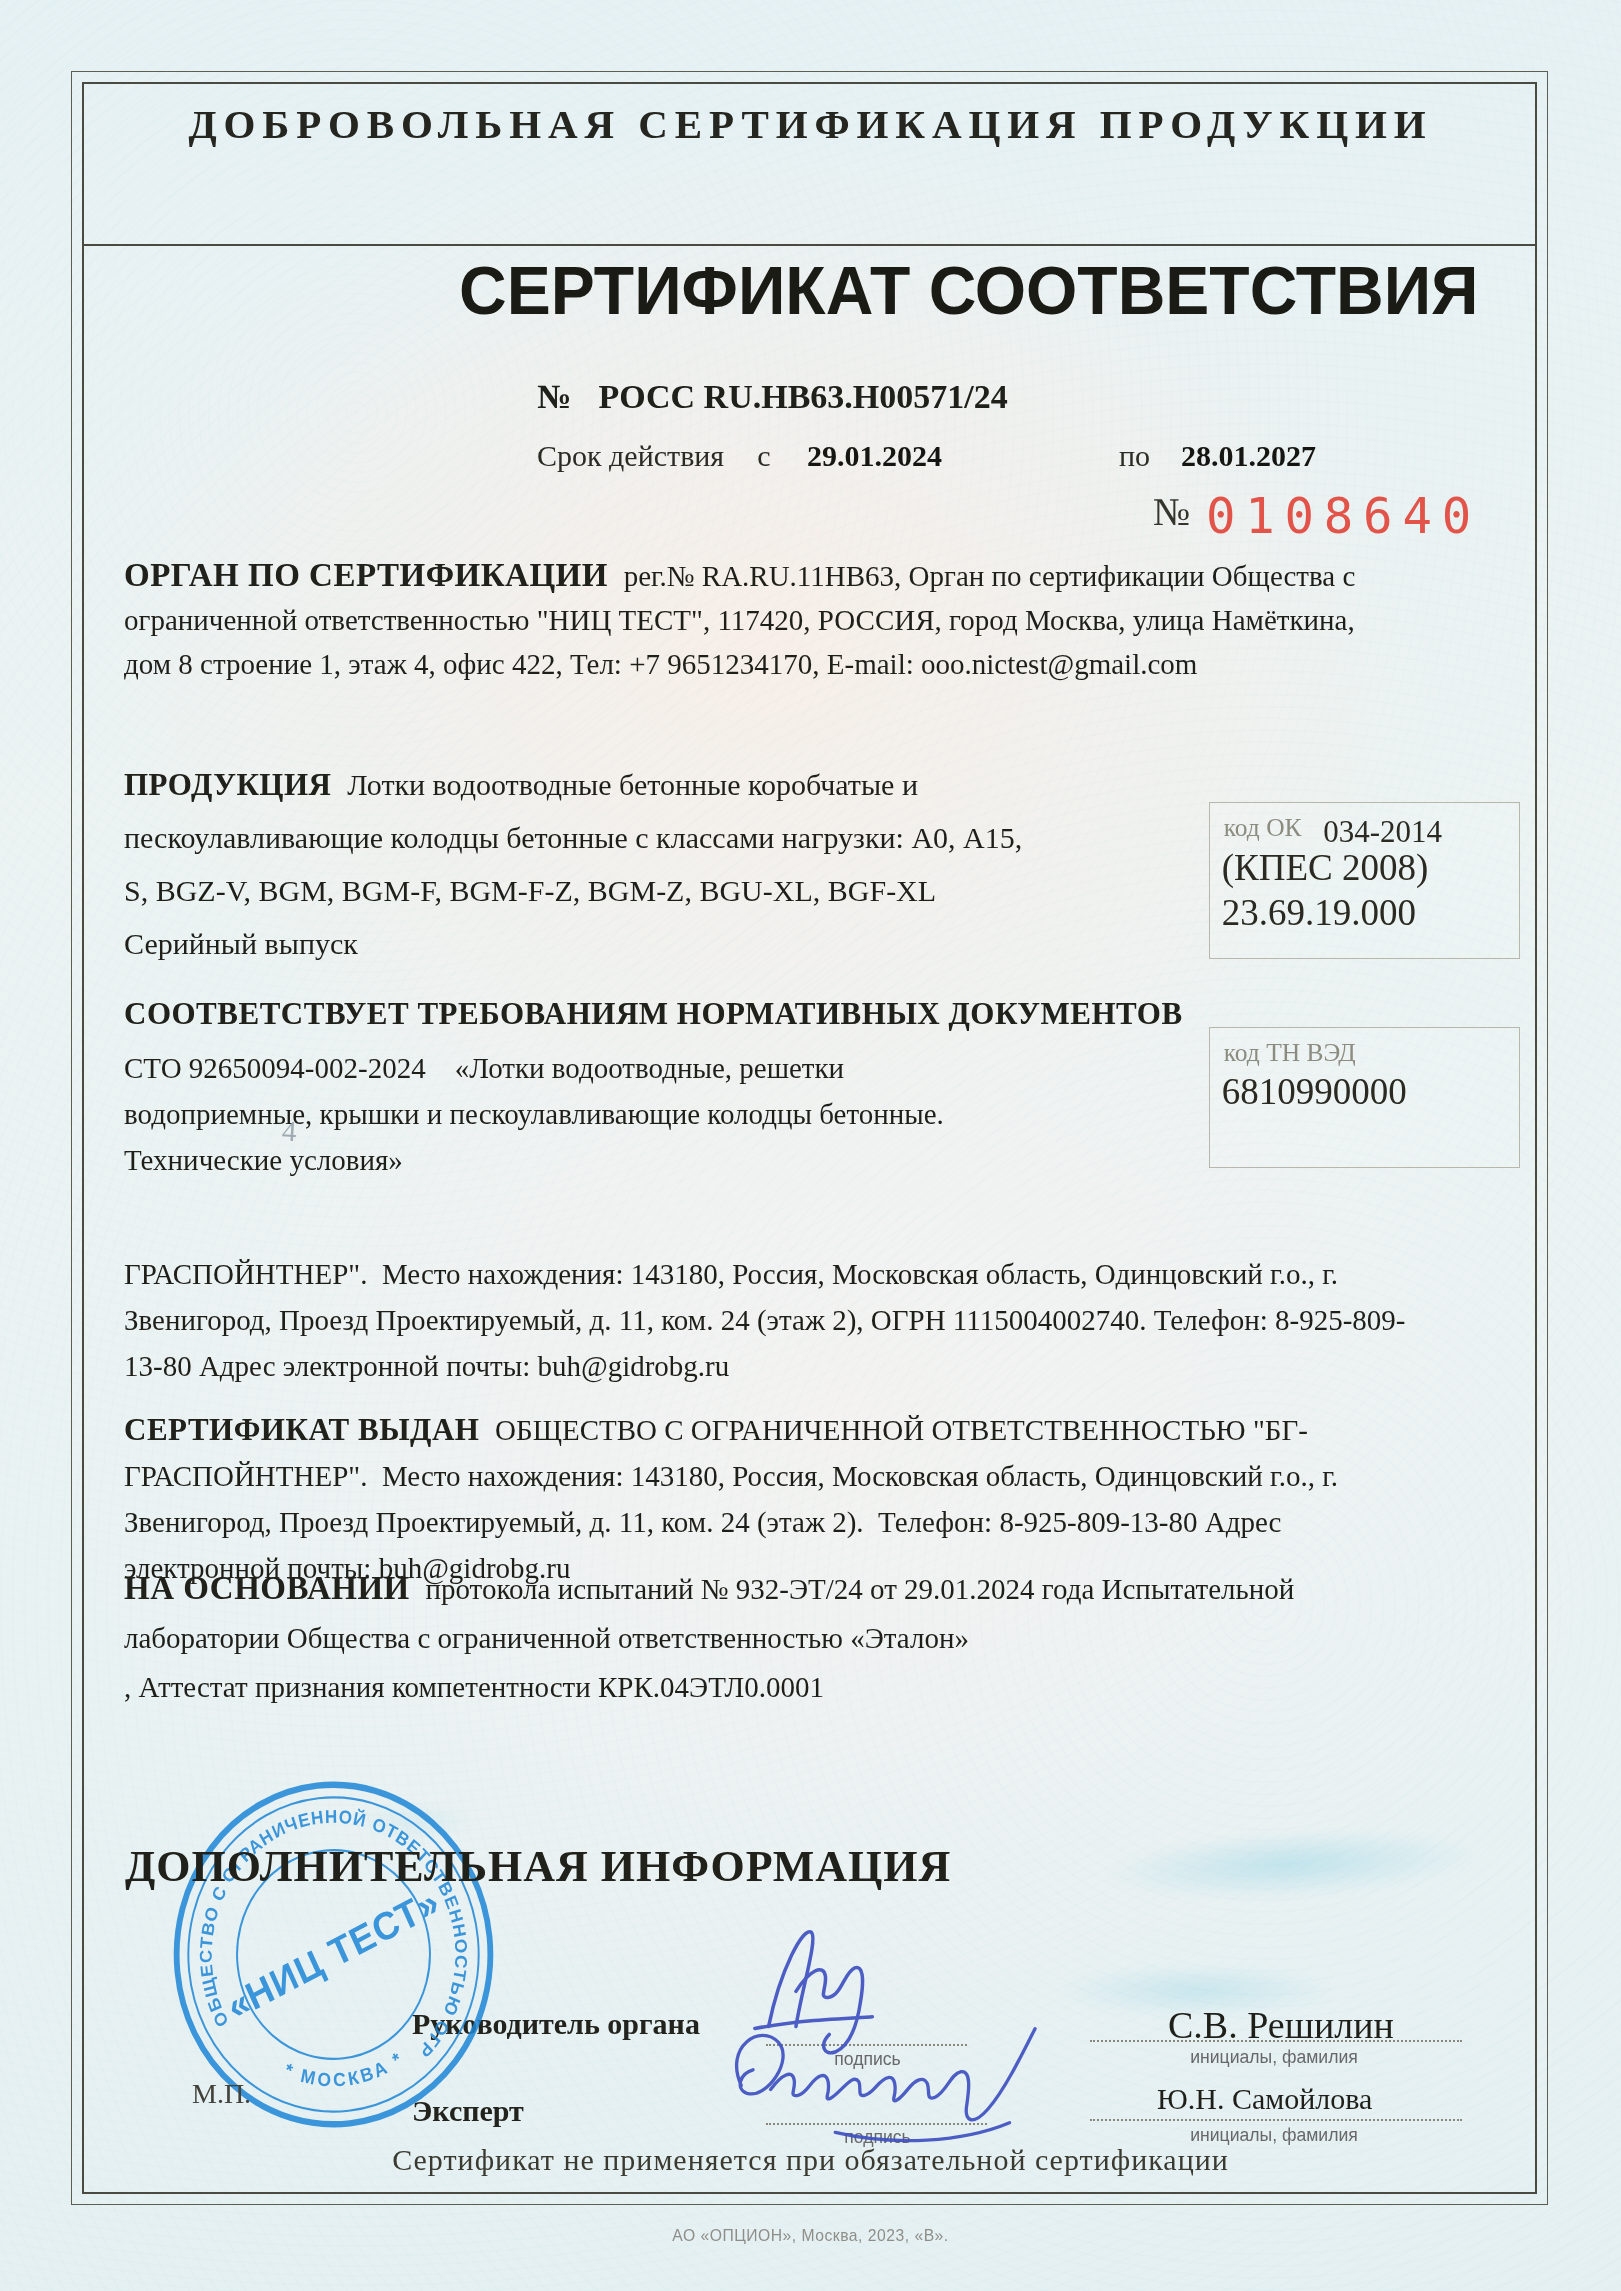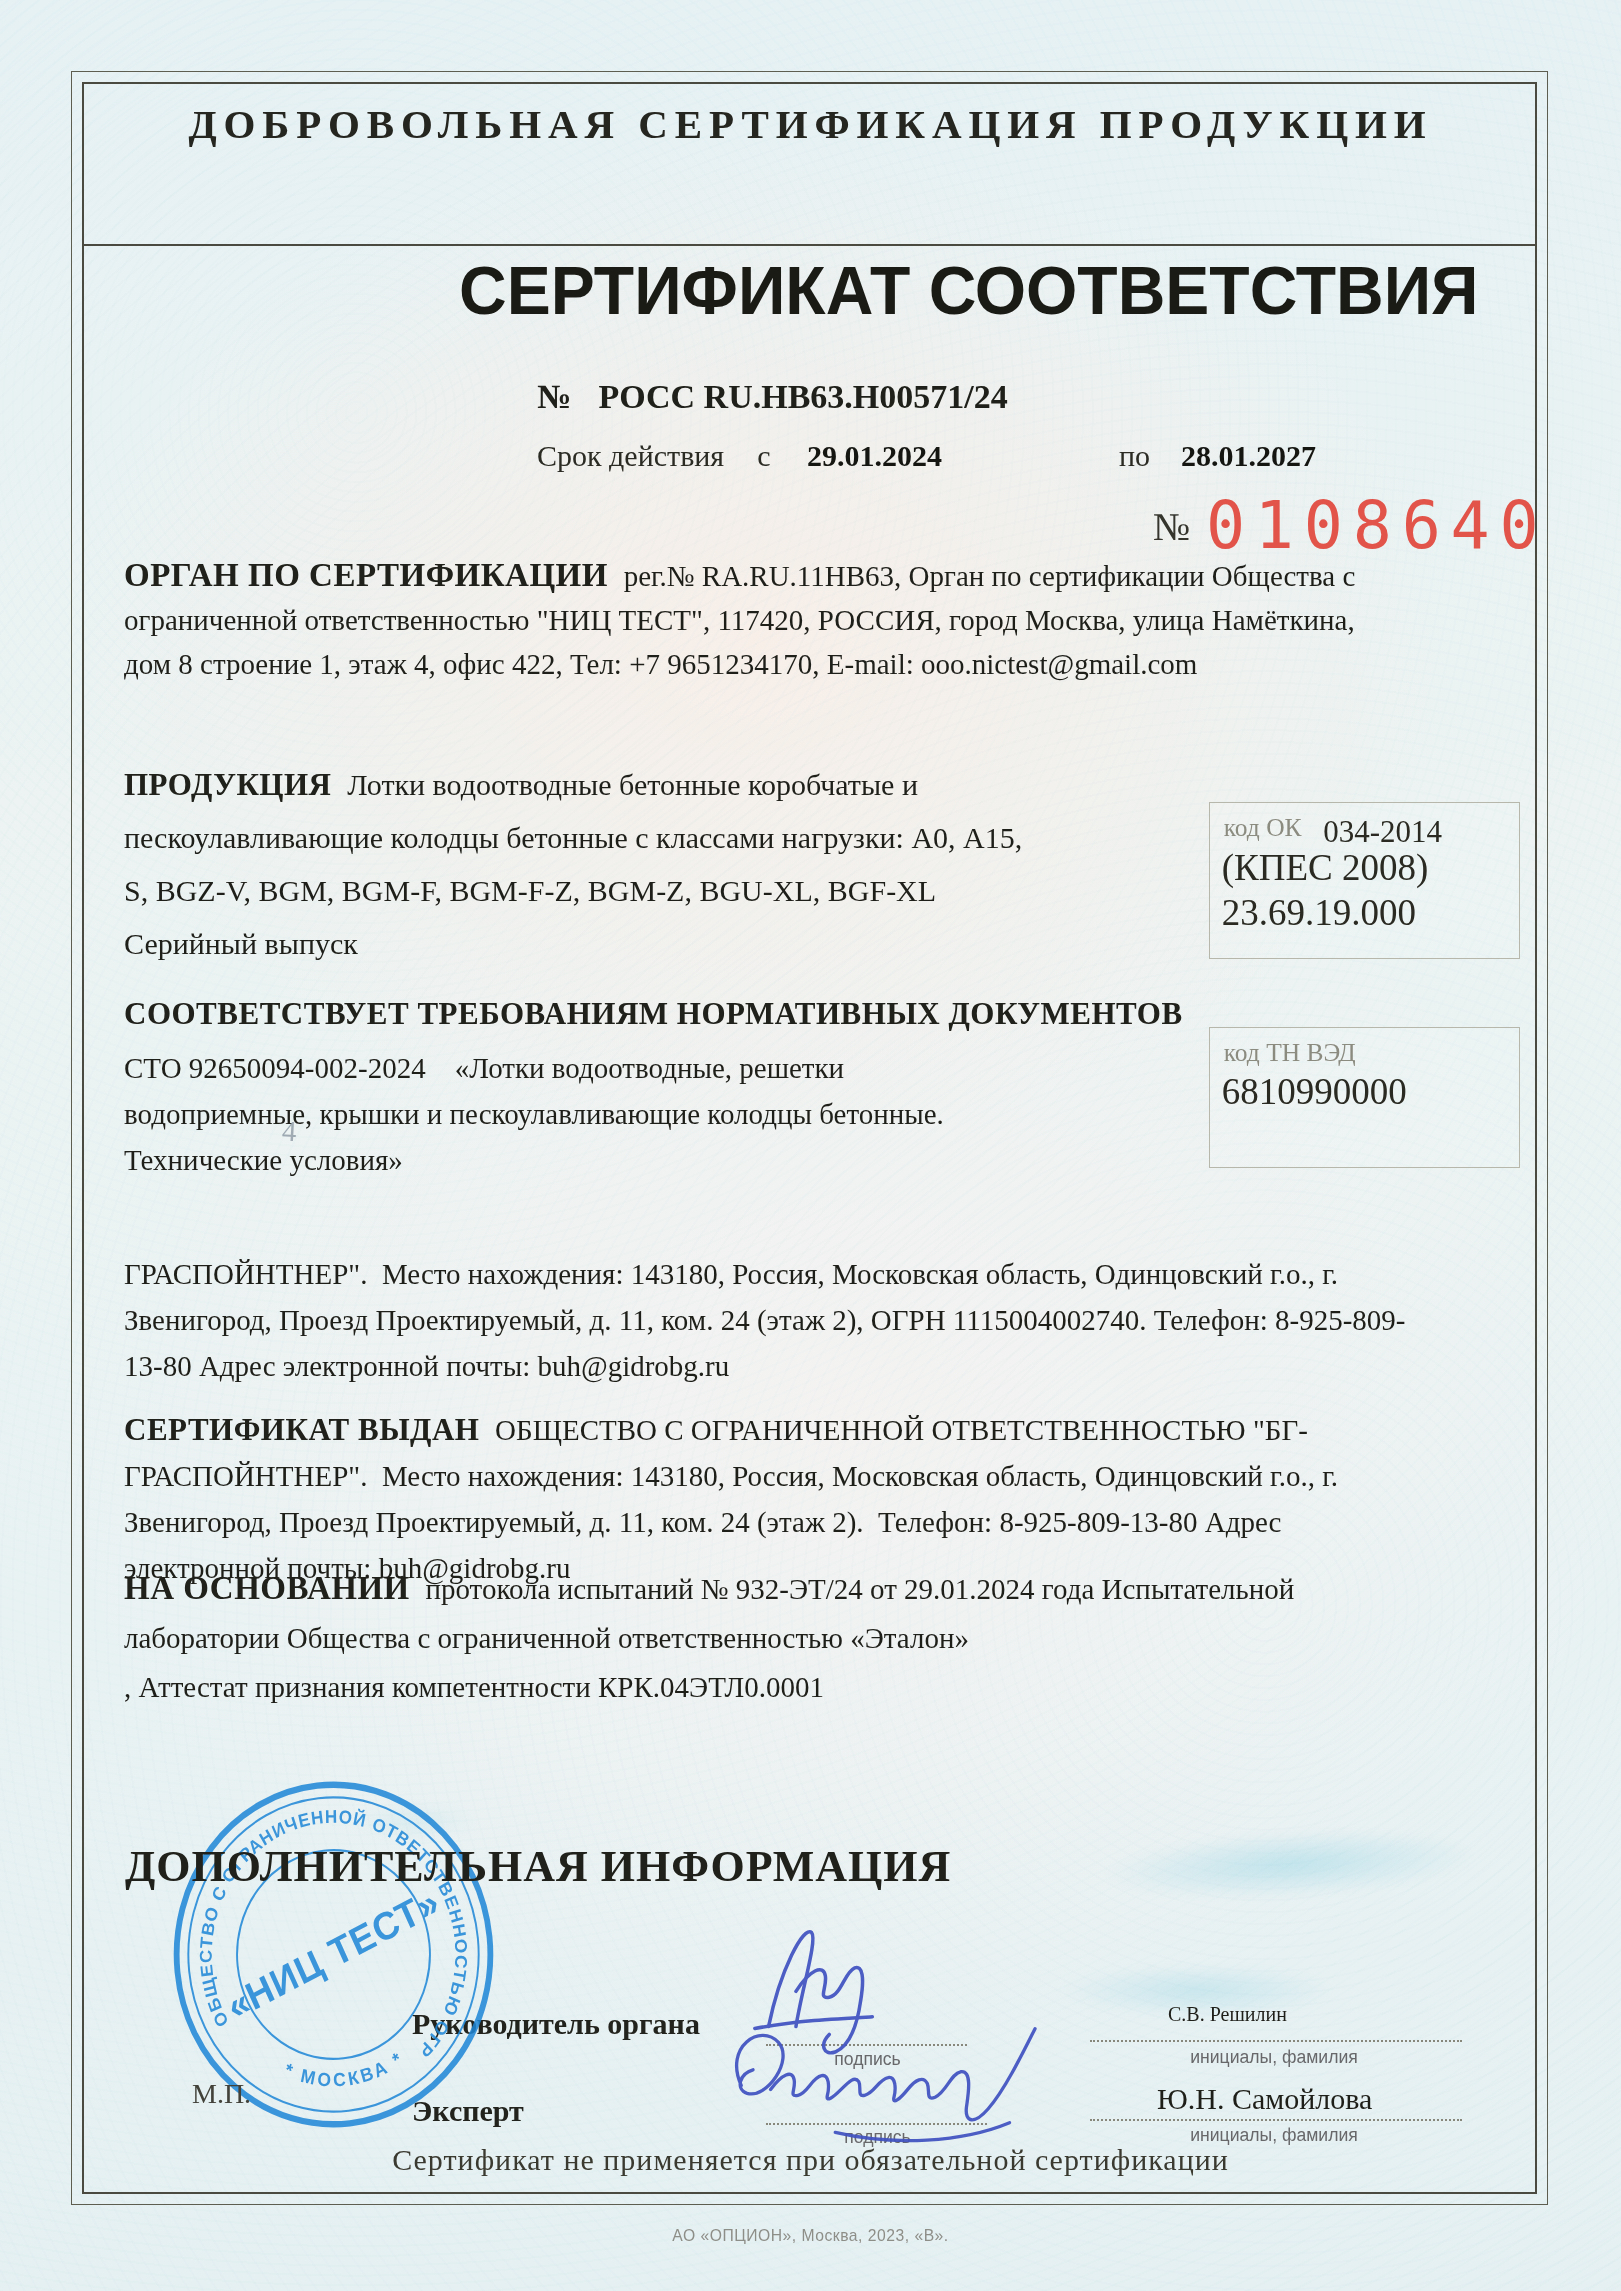--- a/index.html
+++ b/index.html
@@ -26,21 +26,21 @@
     font-size:66px;letter-spacing:0px;color:#1b1b16;transform:scaleY(1.04);transform-origin:left top;}
   .certno{left:537px;top:378px;font-size:34px;font-weight:bold;color:#20201a;}
   .certno .nosign{margin-right:27.4px;}
   .validity{left:537px;top:439px;font-size:30px;color:#2b2b24;}
   .validity b,.validity2 b{color:#151512;}
   .validity .lbl2{margin-left:25.5px;margin-right:29px;}
   .validity2{left:1119px;top:439px;font-size:30px;color:#2b2b24;}
   .validity2 .lbl2{margin-right:23.5px;}
   .blankno{left:1153px;top:488px;}
   .blankno .ns{font-size:39px;color:#35352e;margin-right:15.7px;vertical-align:7.8px;}
-  .blankno .digits{font-family:"DejaVu Sans Mono",monospace;font-size:65px;letter-spacing:9.8px;color:#e25449;margin-top:43px;}
+  .blankno .digits{font-family:"DejaVu Sans Mono",monospace;font-size:49px;letter-spacing:9.8px;color:#e25449;margin-top:43px;}
   .para .ln{white-space:pre;}
   .hd{font-weight:bold;font-size:31px;letter-spacing:0.5px;color:#21211b;margin-right:15.7px;}
   .hd-big{font-size:33px;}
   .authority{left:124px;top:553px;font-size:29px;line-height:44px;}
   .product{left:124px;top:758px;font-size:30px;line-height:53px;}
   .codebox{border:1.5px solid #b7b7ab;background:rgba(255,255,255,0.08);}
   .box-ok{left:1209px;top:802px;width:309px;height:155px;}
   .box-tnved{left:1209px;top:1027px;width:309px;height:139px;}
   .codebox .clabel{font-size:25.5px;color:#8b8b80;margin:9.8px 0 0 13.7px;display:inline-block;}
   .codebox .cval1{font-size:31px;color:#2a2a22;margin-left:21.6px;position:relative;top:5.9px;display:inline-block;}
@@ -59,21 +59,21 @@
   .sigline{height:29px;border-bottom:2px dotted #87877c;}
   .sl1{left:766px;top:2015px;width:201px;}
   .sl2{left:766px;top:2094px;width:221px;}
   .nl1{left:1090px;top:2011px;width:372px;}
   .nl2{left:1090px;top:2090px;width:372px;}
   .caption{font-family:"Liberation Sans",sans-serif;font-size:17.6px;color:#68686a;text-align:center;}
   .cap-s1{left:784px;top:2049px;width:167px;}
   .cap-s2{left:794px;top:2127px;width:167px;}
   .cap-n1{left:1137px;top:2047px;width:274px;}
   .cap-n2{left:1137px;top:2125px;width:274px;}
-  .name1{left:1168px;top:2003px;font-size:20px;color:#1f1f19;}
+  .name1{left:1168px;top:2003px;font-size:38px;color:#1f1f19;}
   .name2{left:1157px;top:2082px;font-size:30px;color:#1f1f19;}
   .sig{z-index:4;}
   .sig1{left:747px;top:1909px;width:235px;height:149px;}
   .sig2{left:698px;top:2013px;width:392px;height:142px;}
   .footnote{left:0;right:0;top:2143px;text-align:center;font-size:30px;letter-spacing:1px;color:#3a3a30;}
   .imprint{left:0;right:0;top:2227px;text-align:center;font-family:"Liberation Sans",sans-serif;
     font-size:15.7px;color:#8e8e88;letter-spacing:0.5px;}
   .smudge{pointer-events:none;filter:blur(4.9px);border-radius:50%;}
   .sm1{left:1098px;top:1831px;width:382px;height:67px;opacity:.45;transform:rotate(-3deg);
     background:radial-gradient(ellipse at center, rgba(70,185,215,0.55), rgba(70,185,215,0) 70%);}

